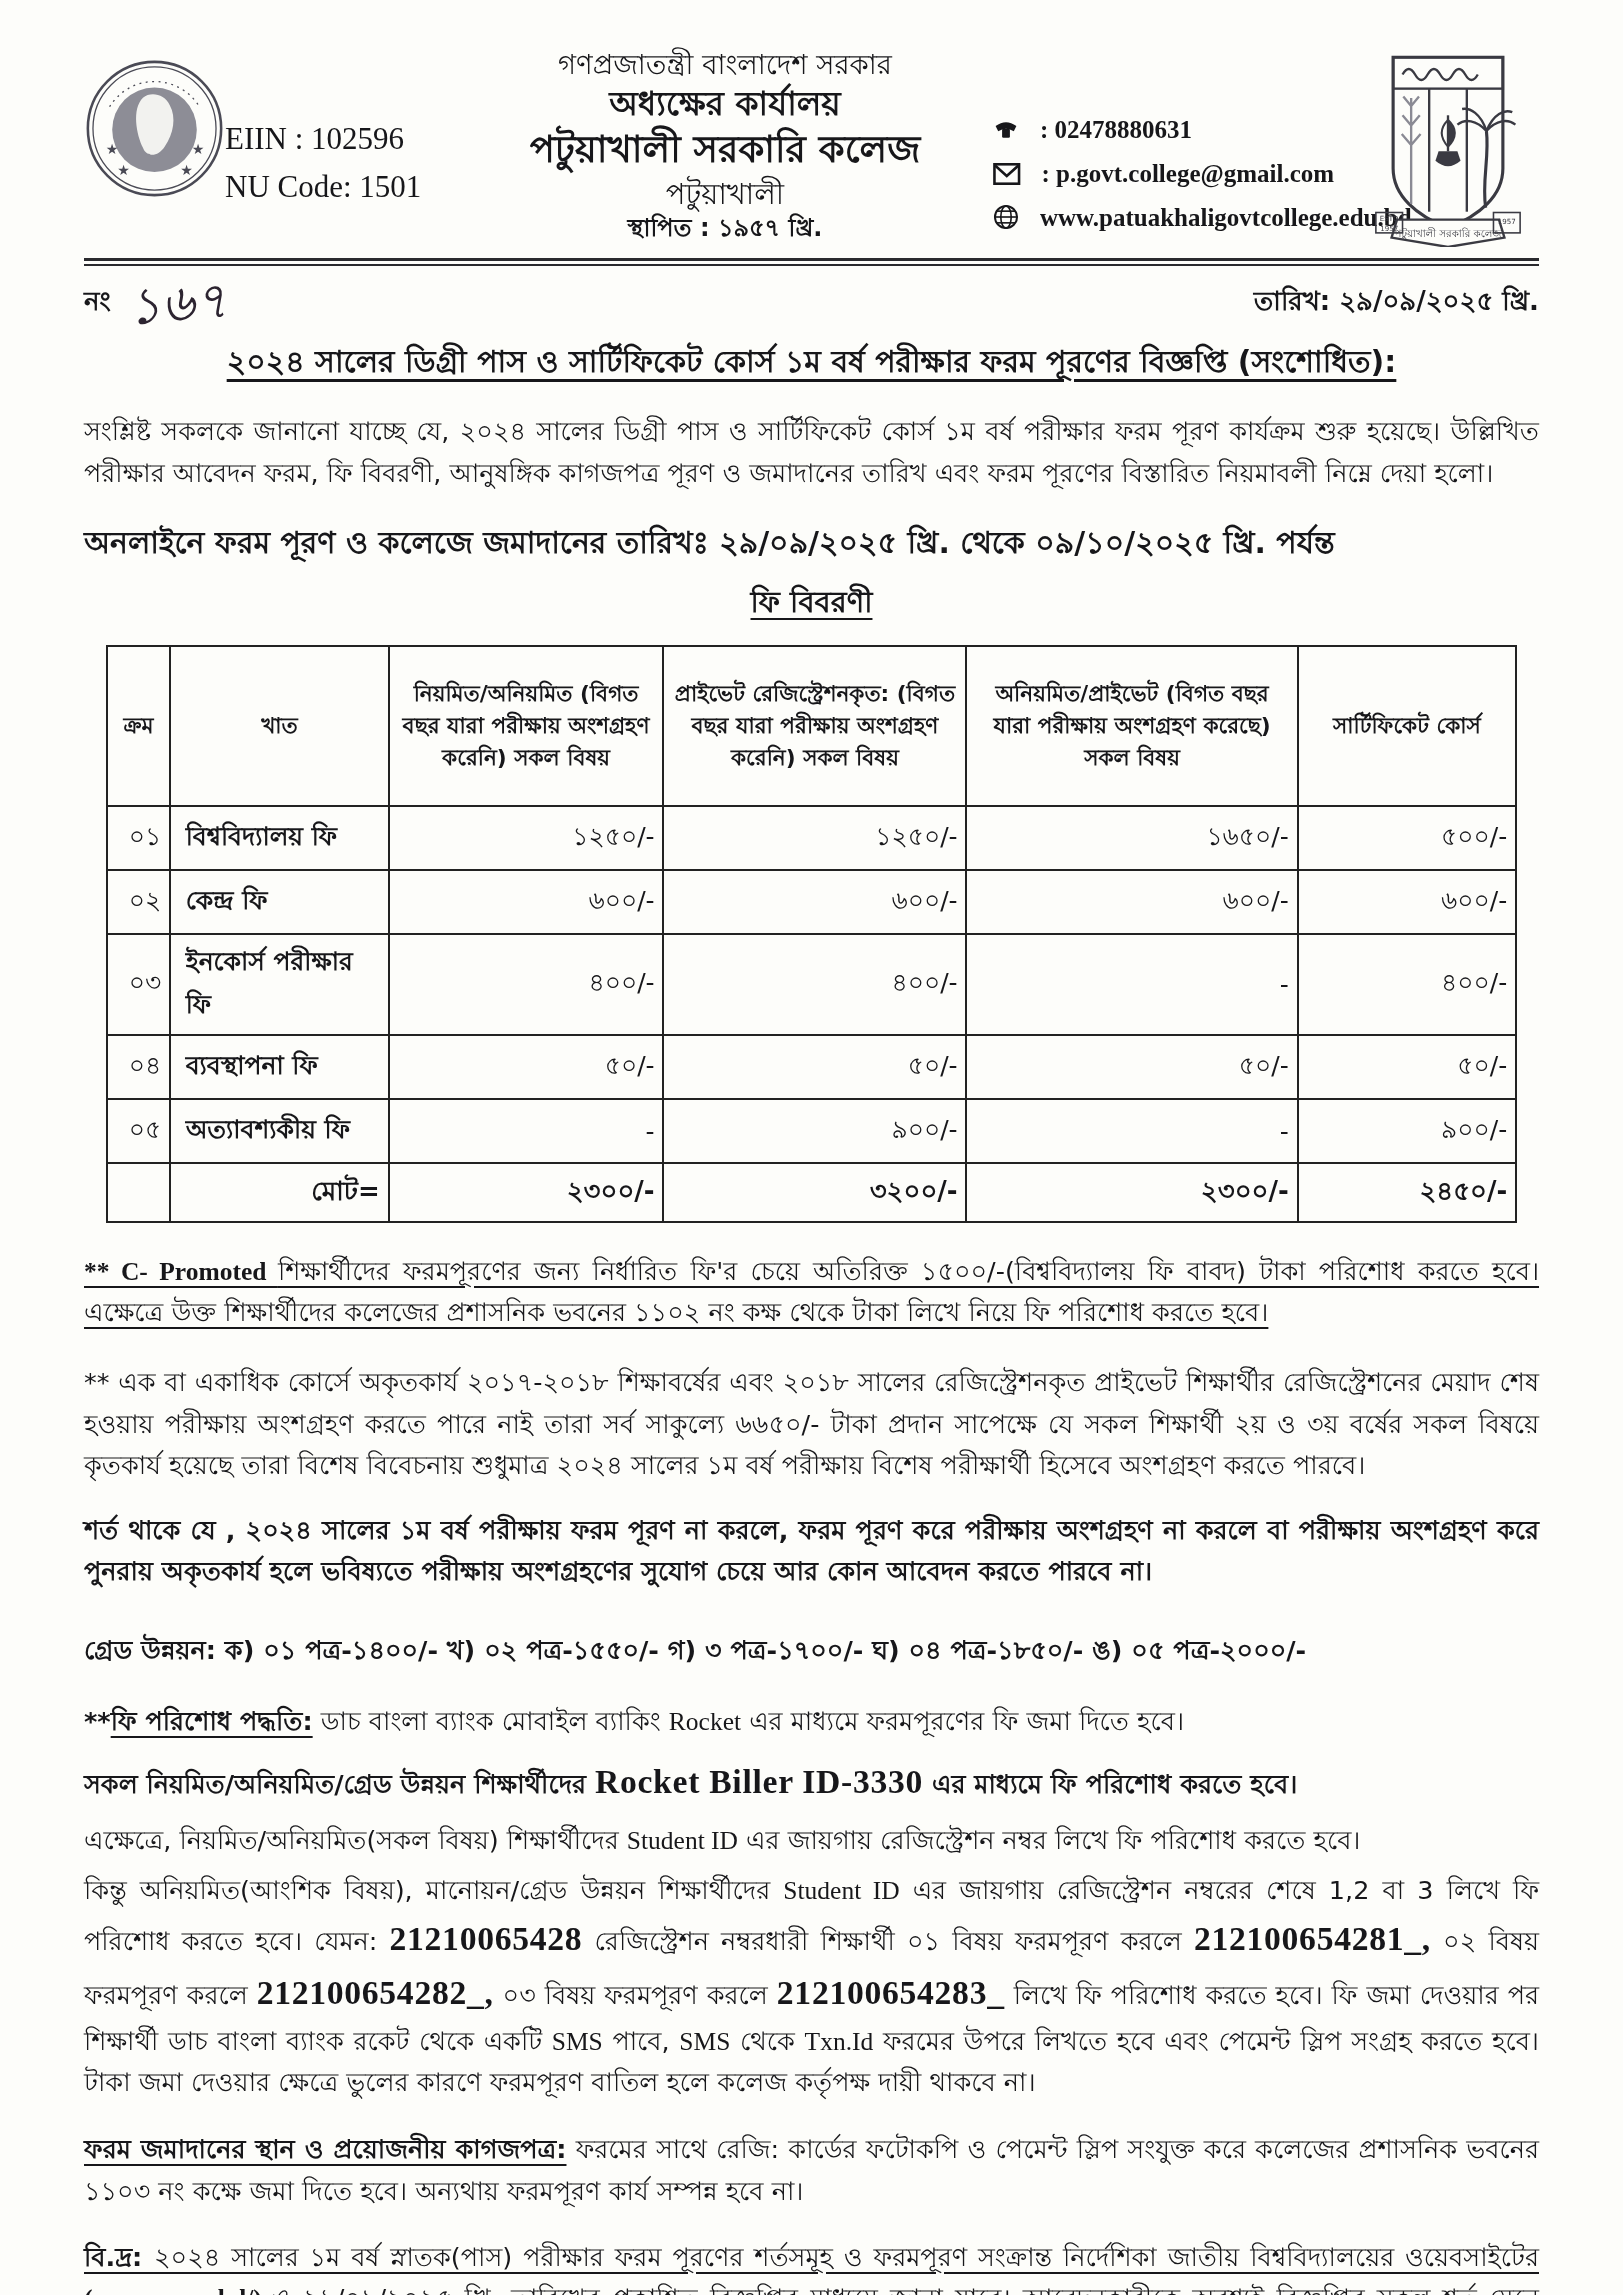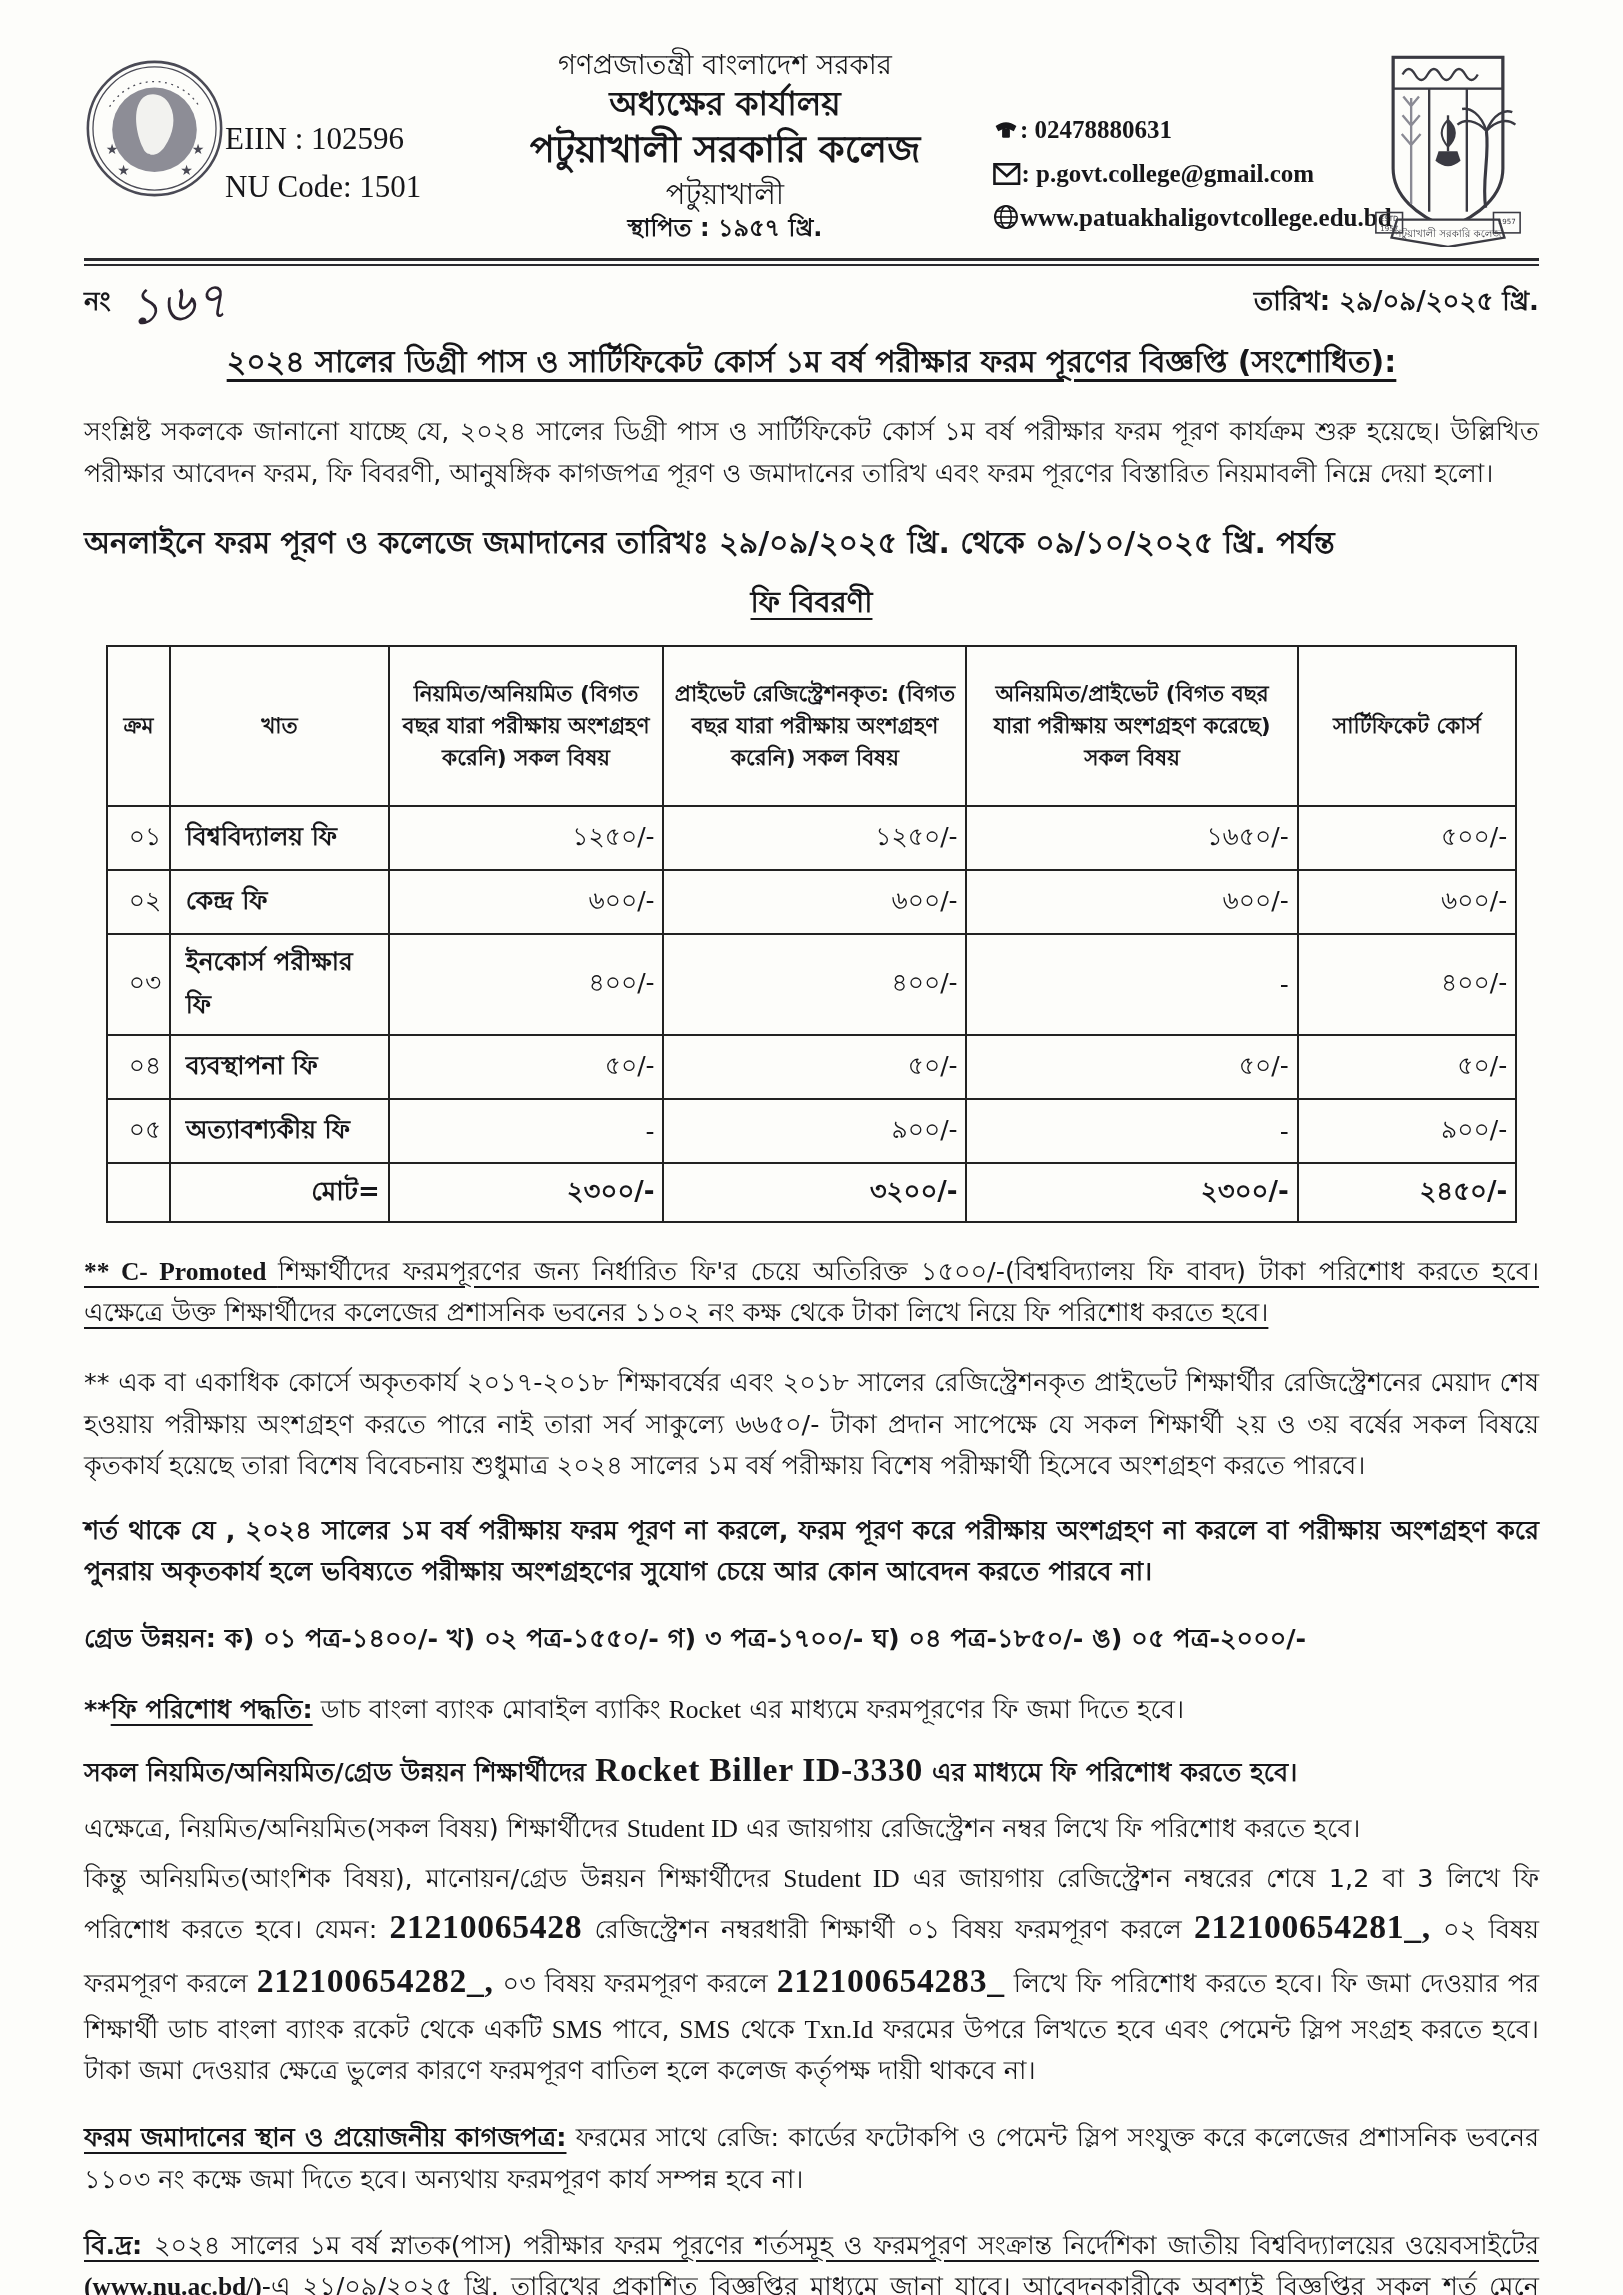--- a/index.html
+++ b/index.html
@@ -13,21 +13,21 @@
   .hdr { display:flex; align-items:flex-start; }
   .hdr-seal { width:141px; flex:0 0 auto; padding-top:11.8px; }
   .hdr-eiin { flex:0 0 auto; width:232px; padding-top:69px; font-family:"Liberation Serif", serif; font-size:31px; line-height:1.55; white-space:nowrap; }
   .hdr-center { flex:1 1 auto; text-align:center; line-height:1.32; }
   .hdr-center .l1 { font-size:27.5px; }
   .hdr-center .l2 { font-size:33px; font-weight:700; }
   .hdr-center .l3 { font-size:37px; font-weight:700; }
   .hdr-center .l4 { font-size:29px; font-weight:400; }
   .hdr-center .l5 { font-size:24px; font-weight:700; }
   .hdr-contact { flex:0 0 auto; width:373px; padding-top:62px; font-family:"Liberation Serif", serif; font-weight:700; font-size:25px; line-height:1.75; white-space:nowrap; }
-  .hdr-contact .row { display:flex; align-items:center; gap:1px; }
+  .hdr-contact .row { display:flex; align-items:center; gap:21px; }
   .hdr-contact svg { flex:0 0 auto; }
   .hdr-crest { flex:0 0 auto; width:173px; padding-top:5.2px; }
   .rule { margin-top:9.2px; height:7.9px; border-top:3.9px solid #2a2a2e; border-bottom:2px solid #2a2a2e; }
   
   .refline { display:flex; justify-content:space-between; align-items:flex-start; margin-top:14.4px; font-size:26px; font-weight:700; }
   .ref-no { display:flex; align-items:flex-start; gap:17px; }
   .hand-no { font-family:"DejaVu Serif", serif; font-size:51px; font-weight:400; font-style:italic; color:#2c2430; transform:rotate(-4deg); line-height:.9; }
   
   .title { margin-top:11.8px; text-align:center; font-size:30px; font-weight:700; text-decoration:underline; text-underline-offset:6.5px; }
   p.body { font-size:25.5px; line-height:1.62; text-align:justify; }
@@ -40,21 +40,21 @@
   table.fees th { font-size:21.6px; font-weight:700; line-height:1.5; vertical-align:middle; }
   table.fees td { font-size:25px; text-align:right; vertical-align:middle; height:64px; }
   table.fees td.item { text-align:left; padding-left:14.4px; font-weight:600; }
   table.fees tr.total td { font-weight:700; font-size:26px; height:58px; }
   table.fees thead tr { height:160px; }
   
   .note1 { margin-top:27.5px; }
   .note1 span { text-decoration:underline; text-underline-offset:5.9px; }
   .note2 { margin-top:29px; }
   .note3 { margin-top:23.6px; font-weight:700; }
-  .grade { margin-top:26px; font-size:27.5px; font-weight:700; }
+  .grade { margin-top:38px; font-size:27.5px; font-weight:700; }
   .pay1 { margin-top:29px; }
   .pay2 { margin-top:13px; font-size:27px; }
   .pay3 { margin-top:10.5px; }
   .pay4 { margin-top:9.2px; }
   .formsub { margin-top:26px; }
   .bidr { margin-top:25px; font-size:24px; }
   .bidr span { text-decoration:underline; text-underline-offset:5.9px; }
   .b { font-weight:700; }
   .u { text-decoration:underline; text-underline-offset:5.9px; }
   .latin { font-family:"Liberation Serif", serif; }

